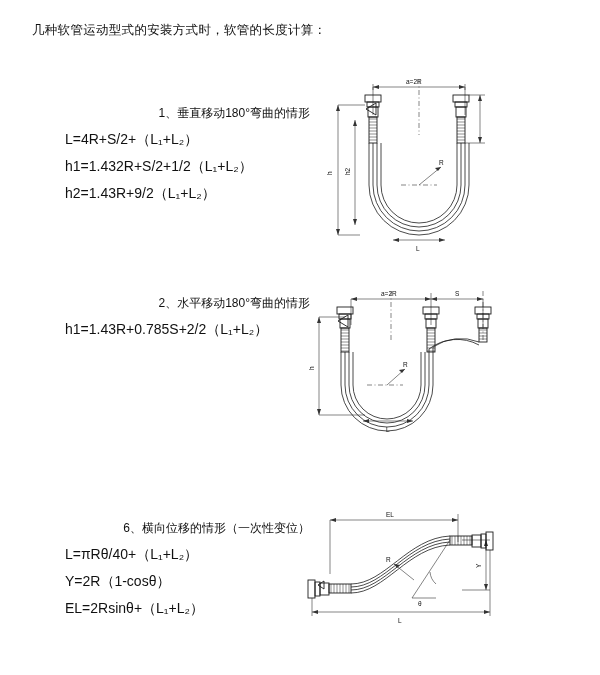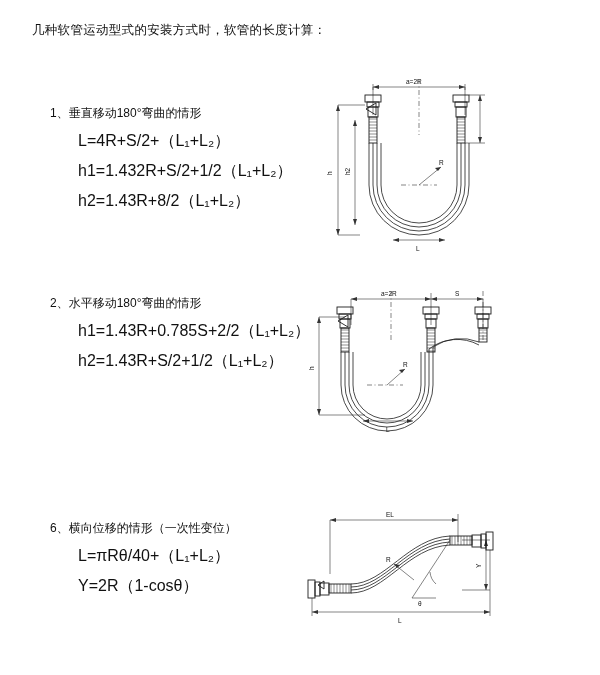--- a/index.html
+++ b/index.html
@@ -41,25 +41,26 @@
   .text-col {
     position: absolute;
     left: 50px;
     width: 260px;
   }
   .case-title {
     font-size: 12px;
     color: #111;
     margin-bottom: 9px;
     white-space: nowrap;
+    text-align: right;
   }
   .formula {
-    font-size: 16px;
+    font-size: 14px;
     color: #111;
-    margin: 0 0 9px 28px;
+    margin: 0 0 9px 15px;
     white-space: nowrap;
   }
   .fig {
     position: absolute;
   }
   .fig-1 { left: 305px; top: -30px; }
   .fig-2 { left: 305px; top: -10px; }
   .fig-3 { left: 290px; top: -18px; }
 
   svg { display: block; }
@@ -75,21 +76,21 @@
 
 <div class="page">
 
   <div class="heading">几种软管运动型式的安装方式时，软管的长度计算：</div>
 
   <div class="case case-1">
     <div class="text-col">
       <div class="case-title">1、垂直移动180°弯曲的情形</div>
       <div class="formula">L=4R+S/2+（L₁+L₂）</div>
       <div class="formula">h1=1.432R+S/2+1/2（L₁+L₂）</div>
-      <div class="formula">h2=1.43R+8/2（L₁+L₂）</div>
+      <div class="formula">h2=1.43R+9/2（L₁+L₂）</div>
     </div>
 
     <div class="fig fig-1">
       <svg width="215" height="190" viewBox="0 0 215 190">
 
         <line class="ln-thin" x1="68" y1="12" x2="160" y2="12"></line>
         <path class="ln-thin" d="M68 9 l0 6 M160 9 l0 6"></path>
         <polygon points="68,12 74,10 74,14" fill="#333"></polygon>
         <polygon points="160,12 154,10 154,14" fill="#333"></polygon>
         <text class="dimtxt" x="101" y="9">a=2R</text>
@@ -164,21 +165,20 @@
         <polygon points="140,165 134,163 134,167" fill="#333"></polygon>
         <text class="dimtxt" x="111" y="176">L</text>
       </svg>
     </div>
   </div>
 
   <div class="case case-2">
     <div class="text-col">
       <div class="case-title">2、水平移动180°弯曲的情形</div>
       <div class="formula">h1=1.43R+0.785S+2/2（L₁+L₂）</div>
-      <div class="formula">h2=1.43R+S/2+1/2（L₁+L₂）</div>
     </div>
 
     <div class="fig fig-2">
       <svg width="215" height="180" viewBox="0 0 215 180">
 
         <line class="ln-thin" x1="46" y1="14" x2="126" y2="14"></line>
         <polygon points="46,14 52,12 52,16" fill="#333"></polygon>
         <polygon points="126,14 120,12 120,16" fill="#333"></polygon>
         <text class="dimtxt" x="76" y="11">a=2R</text>
 
@@ -262,20 +262,21 @@
         <text class="dimtxt" x="81" y="147">L</text>
       </svg>
     </div>
   </div>
 
   <div class="case case-3">
     <div class="text-col">
       <div class="case-title">6、横向位移的情形（一次性变位）</div>
       <div class="formula">L=πRθ/40+（L₁+L₂）</div>
       <div class="formula">Y=2R（1-cosθ）</div>
+      <div class="formula">EL=2Rsinθ+（L₁+L₂）</div>
     </div>
 
     <div class="fig fig-3">
       <svg width="230" height="140" viewBox="0 0 230 140">
 
         <line class="ln-thin" x1="40" y1="18" x2="168" y2="18"></line>
         <polygon points="40,18 46,16 46,20" fill="#333"></polygon>
         <polygon points="168,18 162,16 162,20" fill="#333"></polygon>
         <text class="dimtxt" x="96" y="15">EL</text>
         <line class="ln-thin" x1="40" y1="18" x2="40" y2="72"></line>

